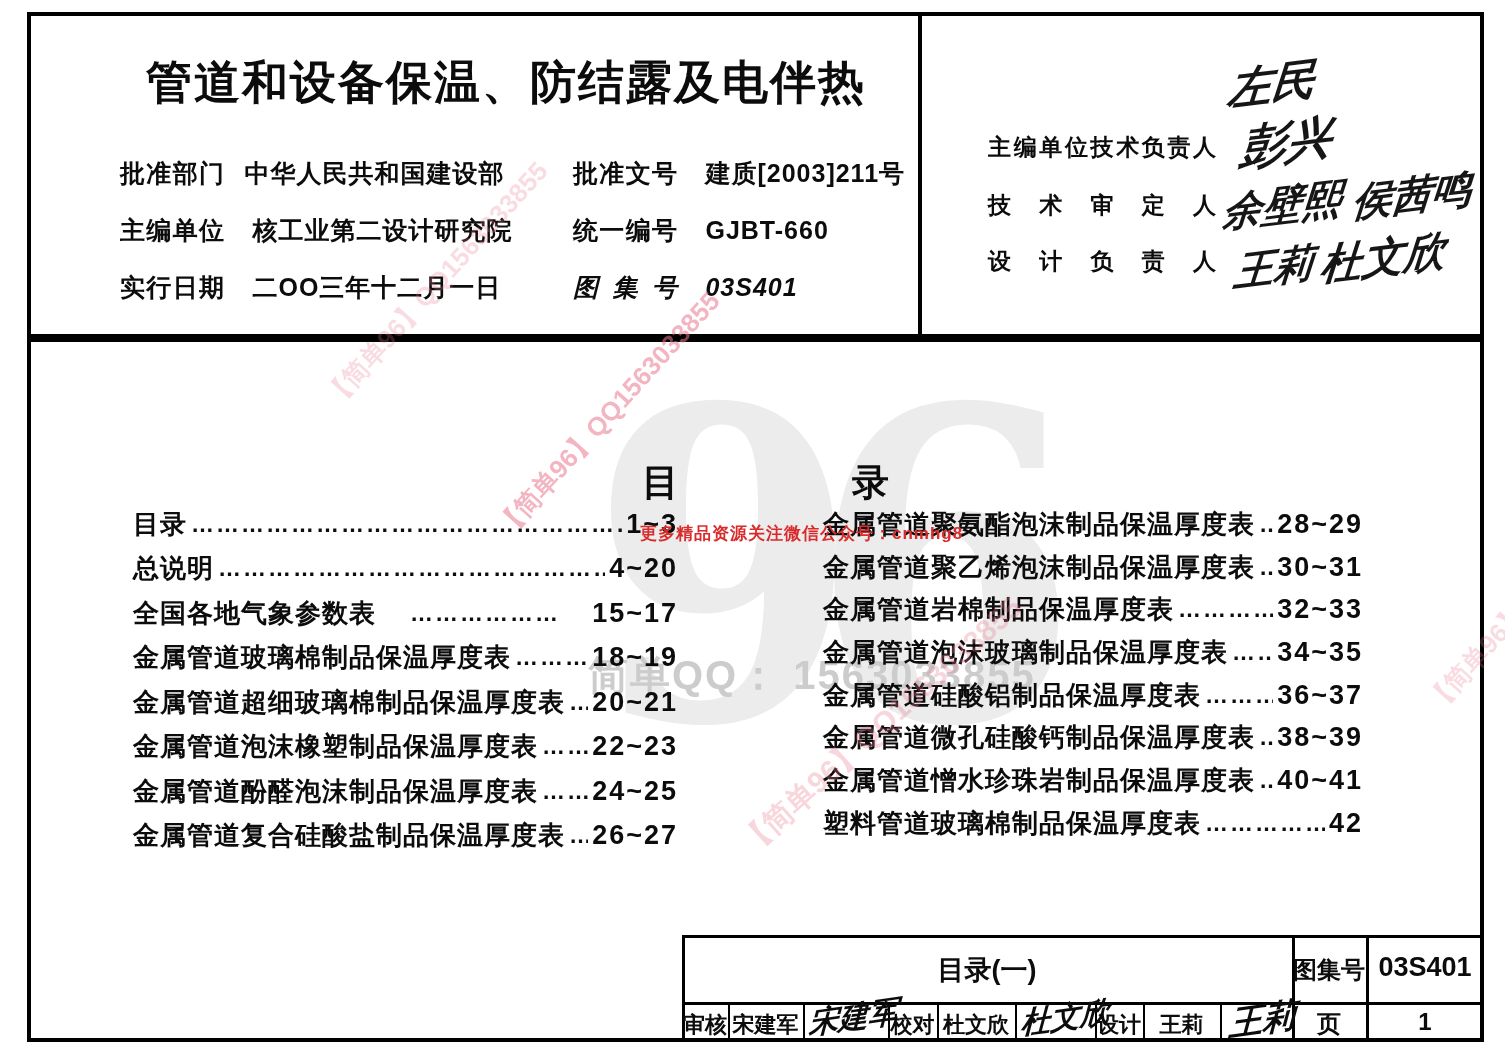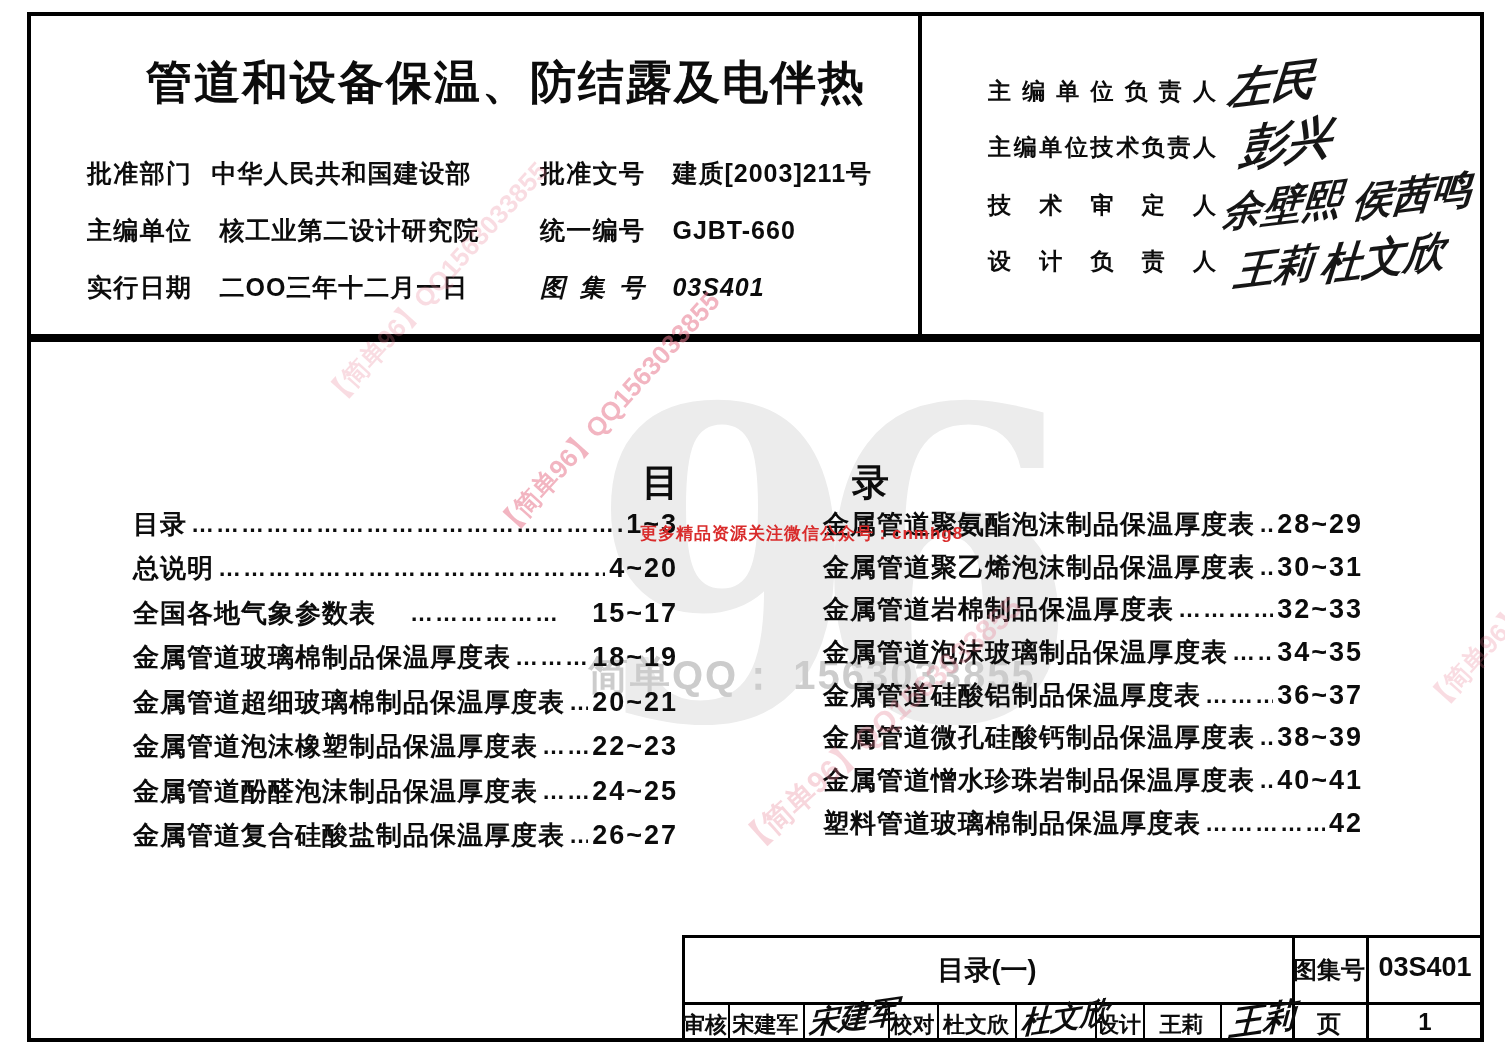--- a/index.html
+++ b/index.html
@@ -5,21 +5,21 @@
   html,body{margin:0;padding:0;}
   body{width:1505px;height:1062px;background:#ffffff;font-family:"Liberation Sans",sans-serif;color:#0c0c0c;}
   #page{position:relative;width:1505px;height:1062px;overflow:hidden;background:#fff;}
   .abs{position:absolute;box-sizing:border-box;}
   
   .frame{border:4px solid #000;background:transparent;}
   .hline{background:#000;height:3px;}
   .vline{background:#000;width:3px;}
   
   .doc-title{font-size:46px;font-weight:700;letter-spacing:2px;white-space:nowrap;}
-  .fld-label{font-size:25px;font-weight:700;width:104px;display:inline-block;text-align:justify;text-align-last:justify;white-space:nowrap;}
+  .fld-label{font-size:25px;font-weight:700;width:104px;display:inline-block;text-align:justify;text-align-last:justify;white-space:nowrap;margin-left:33px;}
   .fld-value{font-size:25px;font-weight:700;white-space:nowrap;letter-spacing:1px;}
   .pers-label{font-size:23px;font-weight:700;width:228px;text-align:justify;text-align-last:justify;white-space:nowrap;}
   .sig{font-family:"DejaVu Serif",serif;font-style:italic;font-weight:700;color:#161616;
        transform:rotate(-7deg) skewX(-12deg);display:inline-block;white-space:nowrap;}
   
   .toc-head{font-size:37px;font-weight:700;}
   .toc-col{display:flex;flex-direction:column;}
   .toc-row{display:flex;align-items:center;}
   .toc-title{font-size:26px;font-weight:700;white-space:nowrap;letter-spacing:1px;}
   .leader{flex:1 1 auto;overflow:hidden;white-space:nowrap;font-size:23px;font-weight:700;letter-spacing:2px;margin:0 4px;color:#0c0c0c;}
@@ -69,21 +69,20 @@
   </div>
   <div class="abs" style="left:540px;top:214px;">
     <span class="fld-label">统一编号</span>
     <span class="fld-value" style="margin-left:24px;">GJBT-660</span>
   </div>
   <div class="abs" style="left:540px;top:271px;font-style:italic;">
     <span class="fld-label">图集号</span>
     <span class="fld-value" style="margin-left:24px;">03S401</span>
   </div>
 
-  <div class="abs pers-label" style="left:988px;top:76px;">主编单位负责人</div>
   <div class="abs sig" style="left:1228px;top:55px;font-size:44px;">左民</div>
 
   <div class="abs pers-label" style="left:988px;top:132px;">主编单位技术负责人</div>
   <div class="abs sig" style="left:1240px;top:112px;font-size:46px;">彭兴</div>
 
   <div class="abs pers-label" style="left:988px;top:190px;">技术审定人</div>
   <div class="abs sig" style="left:1222px;top:178px;font-size:40px;">余壁熙</div>
   <div class="abs sig" style="left:1352px;top:168px;font-size:40px;">侯茜鸣</div>
 
   <div class="abs pers-label" style="left:988px;top:246px;">设计负责人</div>

